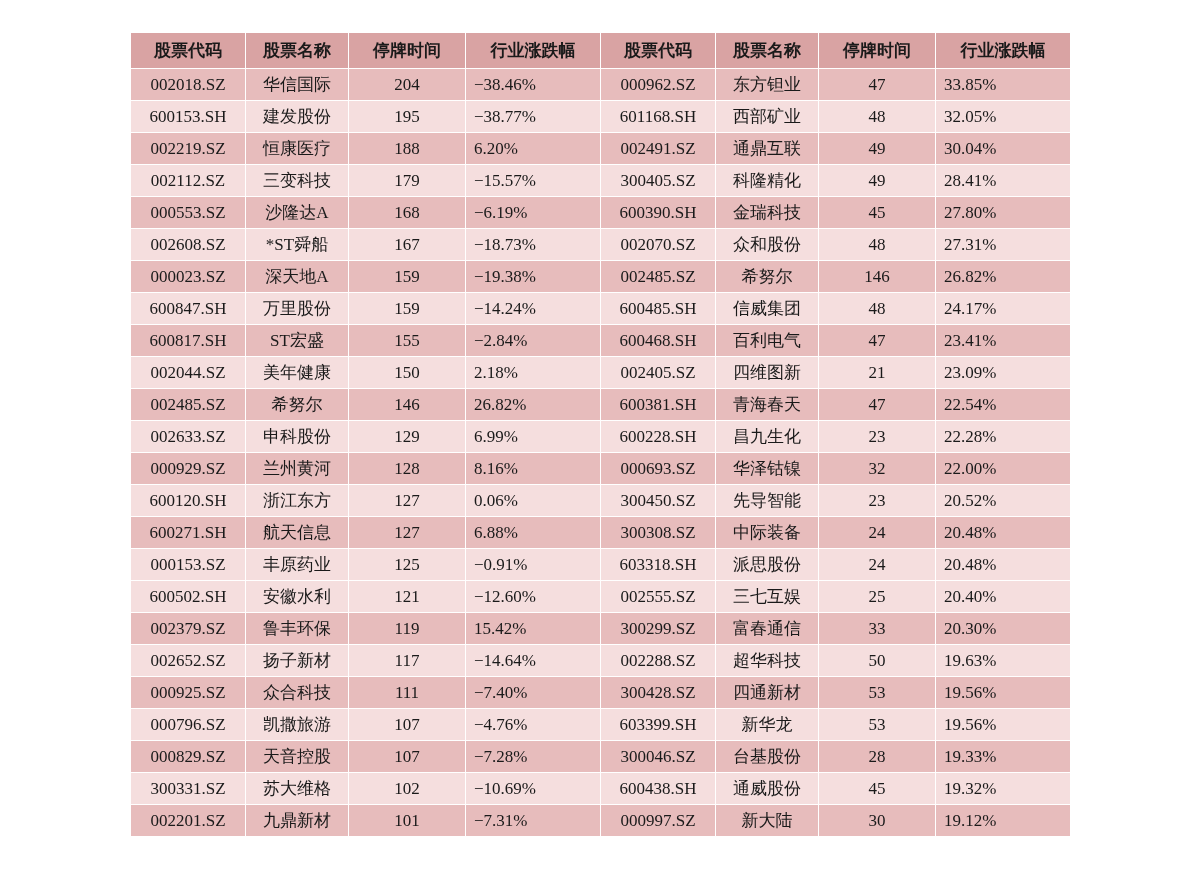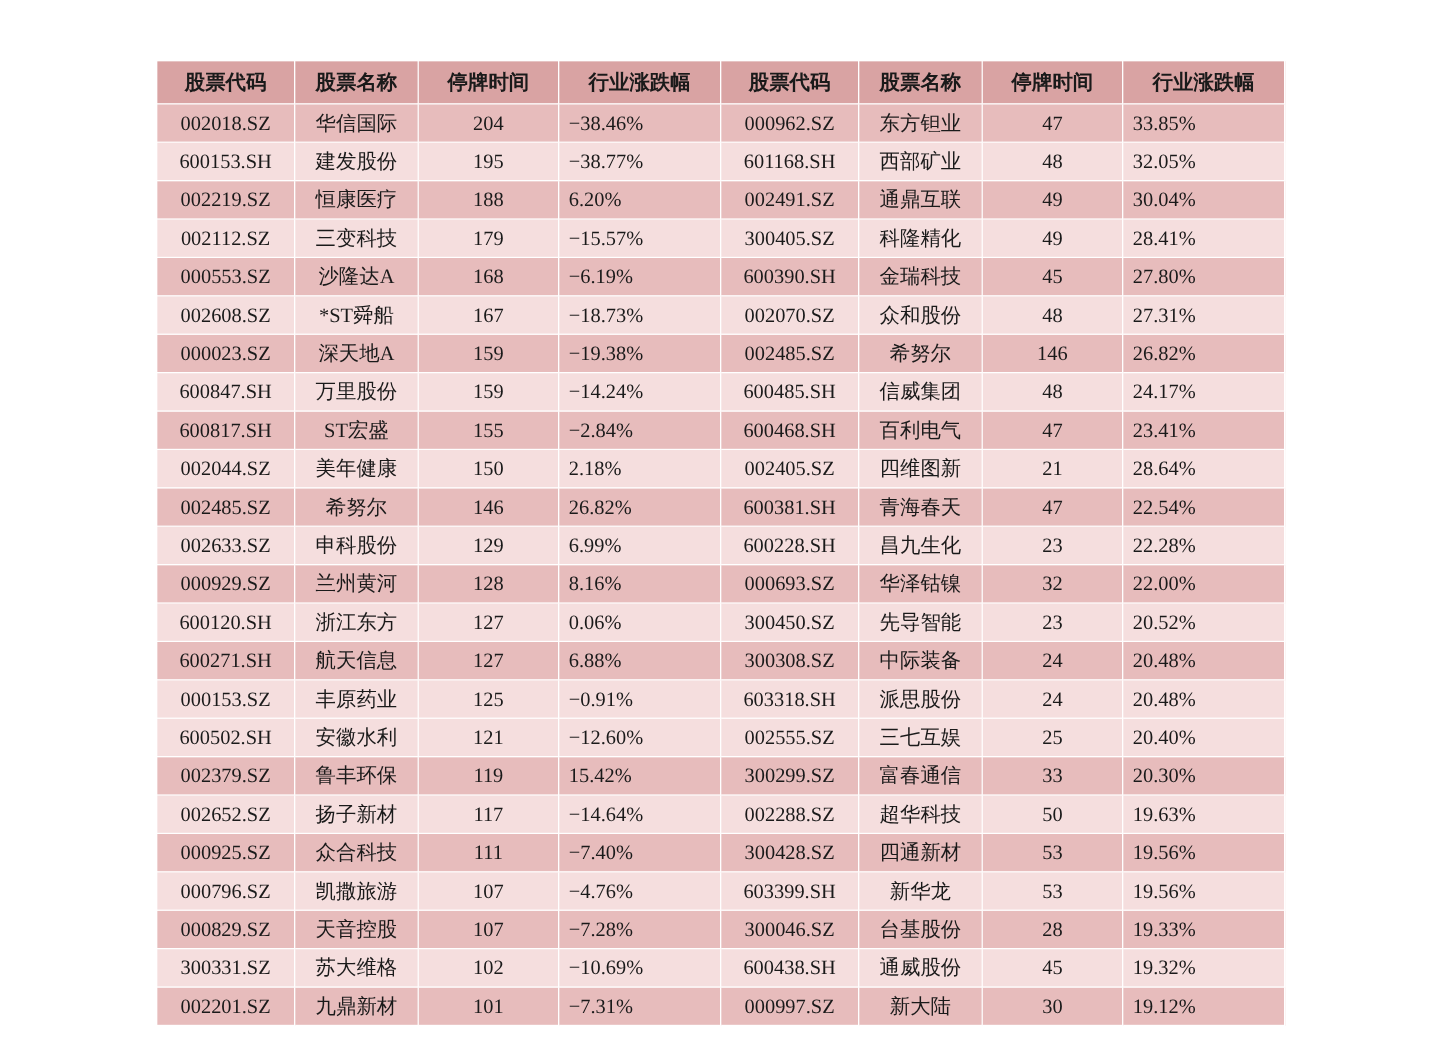--- a/index.html
+++ b/index.html
@@ -13,21 +13,21 @@
   .page {
     position: relative;
     width: 1191px;
     height: 881px;
     background: #ffffff;
     box-sizing: border-box;
   }
   .table-wrap {
     position: absolute;
     left: 130px;
-    top: 50px;
+    top: 32px;
   }
   table.stock-table {
     border-collapse: collapse;
     font-family: "Liberation Serif", serif;
     font-size: 17px;
     color: #1a1a1a;
   }
   table.stock-table th {
     background: #d9a3a3;
     border: 1px solid #ffffff;
@@ -168,21 +168,21 @@
             <td class="pct">23.41%</td>
           </tr>
           <tr class="even">
             <td class="code">002044.SZ</td>
             <td class="name">美年健康</td>
             <td class="num">150</td>
             <td class="pct">2.18%</td>
             <td class="code">002405.SZ</td>
             <td class="name">四维图新</td>
             <td class="num">21</td>
-            <td class="pct">28.64%</td>
+            <td class="pct">23.09%</td>
           </tr>
           <tr class="odd">
             <td class="code">002485.SZ</td>
             <td class="name">希努尔</td>
             <td class="num">146</td>
             <td class="pct">26.82%</td>
             <td class="code">600381.SH</td>
             <td class="name">青海春天</td>
             <td class="num">47</td>
             <td class="pct">22.54%</td>

